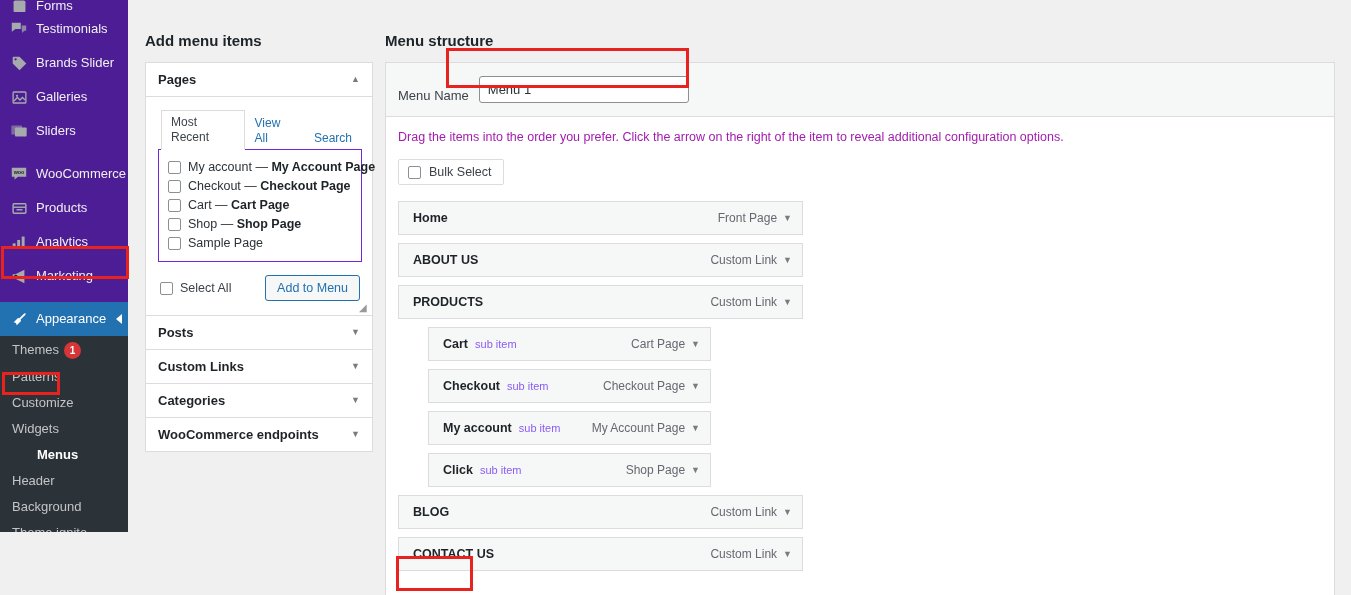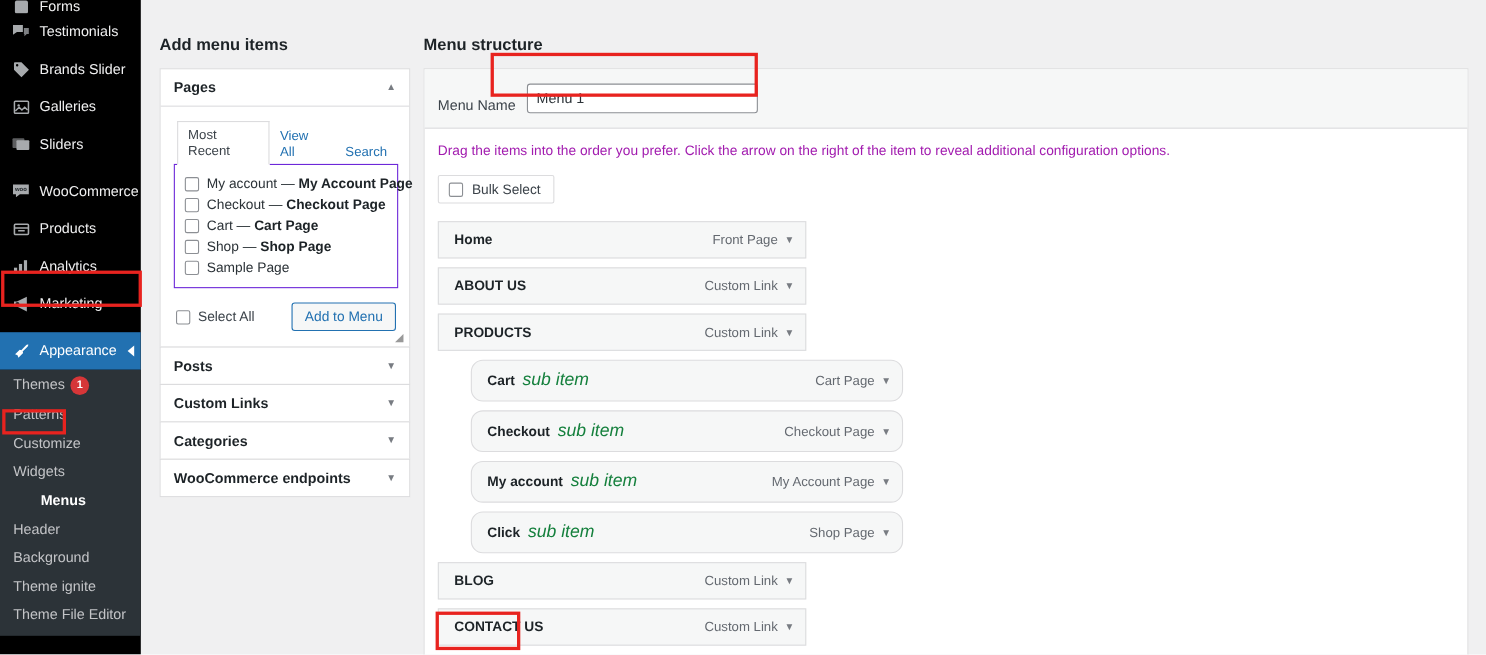--- a/index.html
+++ b/index.html
@@ -9,22 +9,22 @@
     background:#f0f0f1;
     font-family:"Liberation Sans", sans-serif;
     font-size:13px;
     color:#3c434a;
     overflow:hidden;
     position:relative;
   }
 
   
   #adminmenu {
-    position:absolute; top:0; left:0; width:128px; height:595px;
-    background:#000000; color:#f0f0f1;
+    position:absolute; top:0; left:0; width:128px; height:532px;
+    background:#4c1d95; color:#f0f0f1;
     overflow:hidden;
   }
   .menu-top {
     display:flex; align-items:center; gap:7px;
     height:34px; padding:0 0 0 9px;
     color:#f0f0f1; font-size:13px; line-height:34px;
     white-space:nowrap;
   }
   .menu-top .mlabel { font-size:13px; }
   .menu-top.cut { height:12px; line-height:12px; overflow:hidden; }
@@ -150,26 +150,26 @@
   }
   .bulk-box .lbl { font-size:12.5px; }
 
   ul.menu-list { list-style:none; margin:0; padding:0; }
   li.menu-item { margin:0 0 8px 0; }
   li.menu-item.depth1 { margin-left:30px; }
   .mi-row {
     display:flex; align-items:center; justify-content:space-between;
     background:#f6f7f7; border:1px solid #dcdcde;
     padding:9px 10px 9px 14px; cursor:move;
-    width:335px;
-  }
-  li.menu-item.depth1 .mi-row { width:393px;border-radius:11px; }
+    width:405px;
+  }
+  li.menu-item.depth1 .mi-row { width:283px; }
   .mi-left { display:flex; align-items:baseline; gap:7px; }
   .mi-title { font-weight:bold; font-size:12.5px; color:#1d2327; }
-  .mi-sub { font-style:italic; font-size:16px; color:#15803d; }
+  .mi-sub { font-size:11px; color:#8b5cf6; }
   .mi-right { display:flex; align-items:center; gap:6px; }
   .mi-type { font-size:12px; color:#646970; }
   .mi-caret { color:#787c82; font-size:9px; line-height:9px; }
 
   .save-bar {
     display:flex; align-items:center; gap:14px;
     border-top:1px solid #dcdcde;
     padding:13px 12px 12px 12px; margin-top:6px;
   }
 </style>

